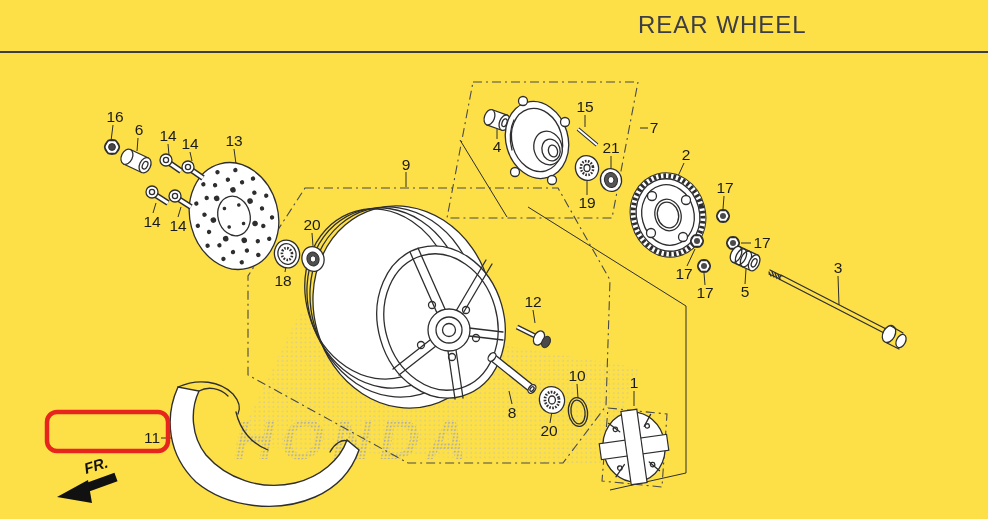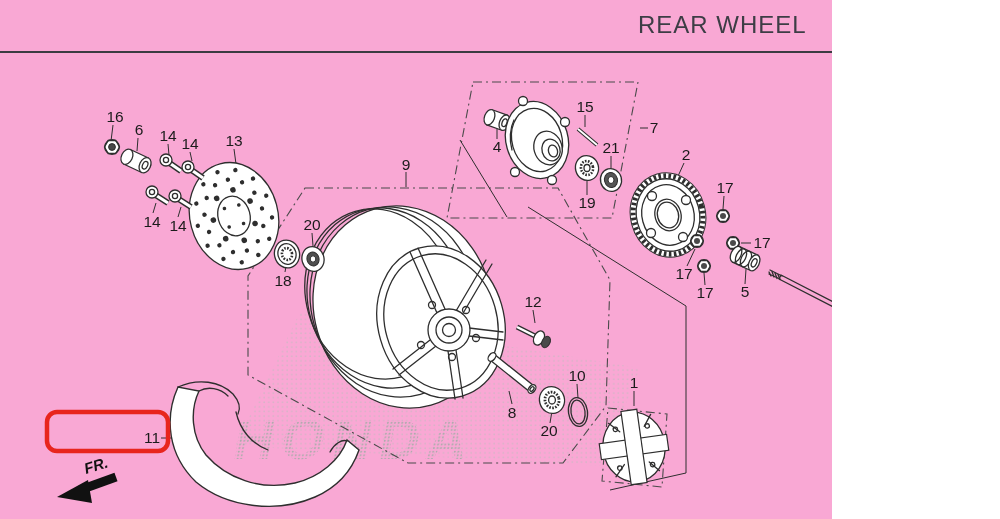--- a/index.html
+++ b/index.html
@@ -1,16 +1,16 @@
 <!DOCTYPE html>
 <html><head>
 <meta charset="utf-8">
 <style>
   html,body{margin:0;padding:0;background:#fff;}
-  .page{position:relative;width:832px;height:519px;background:#f9a8d4;overflow:hidden;
+  .page{position:relative;width:988px;height:519px;background:#fde047;overflow:hidden;
         font-family:"Liberation Sans", sans-serif;}
   .title{position:absolute;left:638px;top:11px;font-size:24px;color:#3d3d45;
          letter-spacing:1px;white-space:nowrap;}
   .rule{position:absolute;left:0;top:51px;width:1000px;height:2px;background:#3c3c42;}
   svg{position:absolute;left:0;top:0;}
   .ln{stroke:#2e2e2e;stroke-width:1.3;fill:none;stroke-linecap:round;}
   .lnw{stroke:#2e2e2e;stroke-width:1.3;fill:#ffffff;}
   .dash{stroke:#4a4a4a;stroke-width:1.1;fill:none;stroke-dasharray:9 4 2 4;}
   .lead{stroke:#2e2e2e;stroke-width:1;fill:none;}
   .lbl{font-family:"Liberation Sans",sans-serif;font-size:15.5px;fill:#1b1b1b;text-anchor:middle;}

